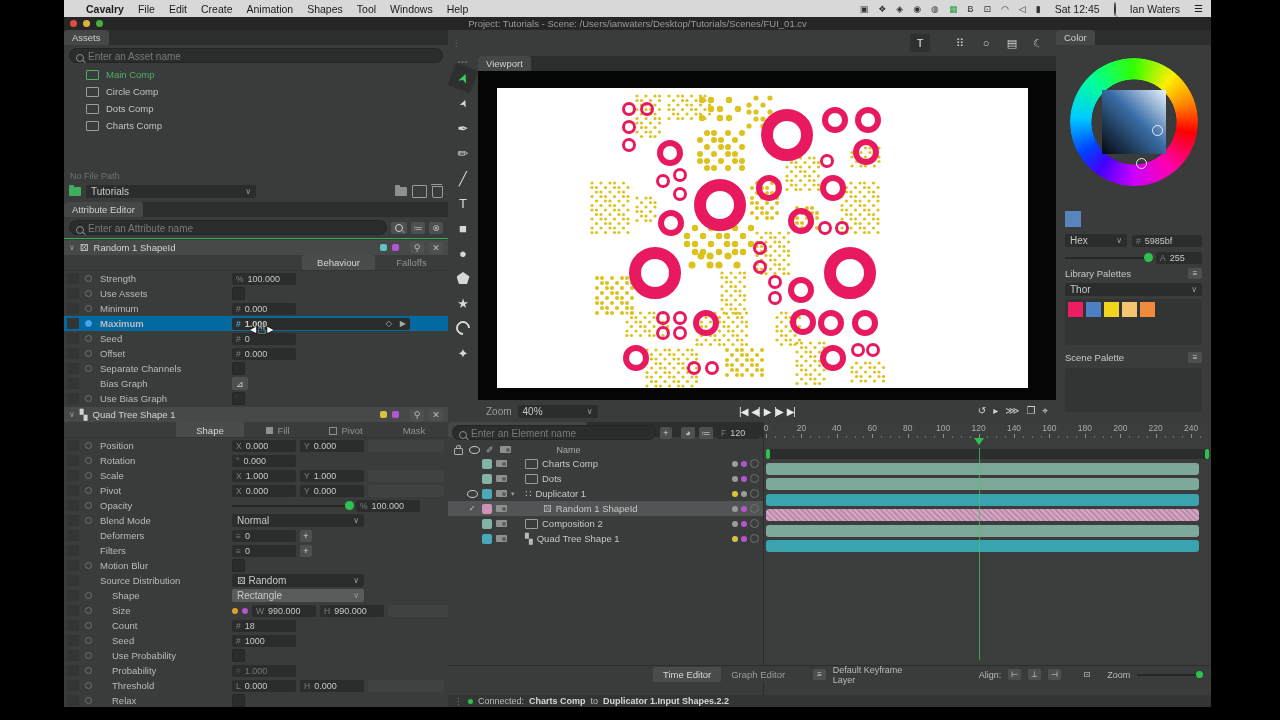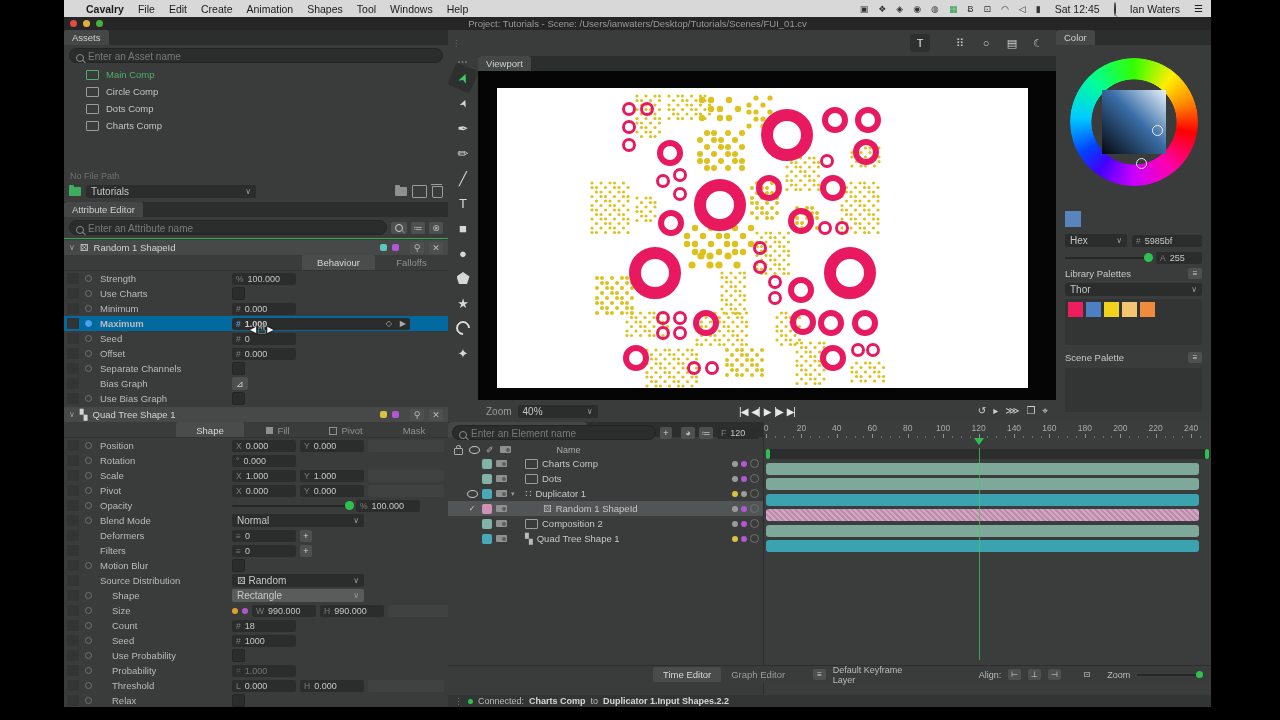--- a/index.html
+++ b/index.html
@@ -308,21 +308,21 @@
           <div class="ctrls">
             <div class="ffield">
               <span class="pfx">%</span>
               <span class="val">100.000</span>
             </div>
           </div>
         </div>
         <div class="attr-row">
           <span class="kfbox"></span>
           <span class="kfc"></span>
-          <span class="albl">Use Charts</span>
+          <span class="albl">Use Assets</span>
           <div class="ctrls">
             <span class="checkbox"></span>
           </div>
         </div>
         <div class="attr-row">
           <span class="kfbox"></span>
           <span class="kfc"></span>
           <span class="albl">Minimum</span>
           <div class="ctrls">
             <div class="ffield">

